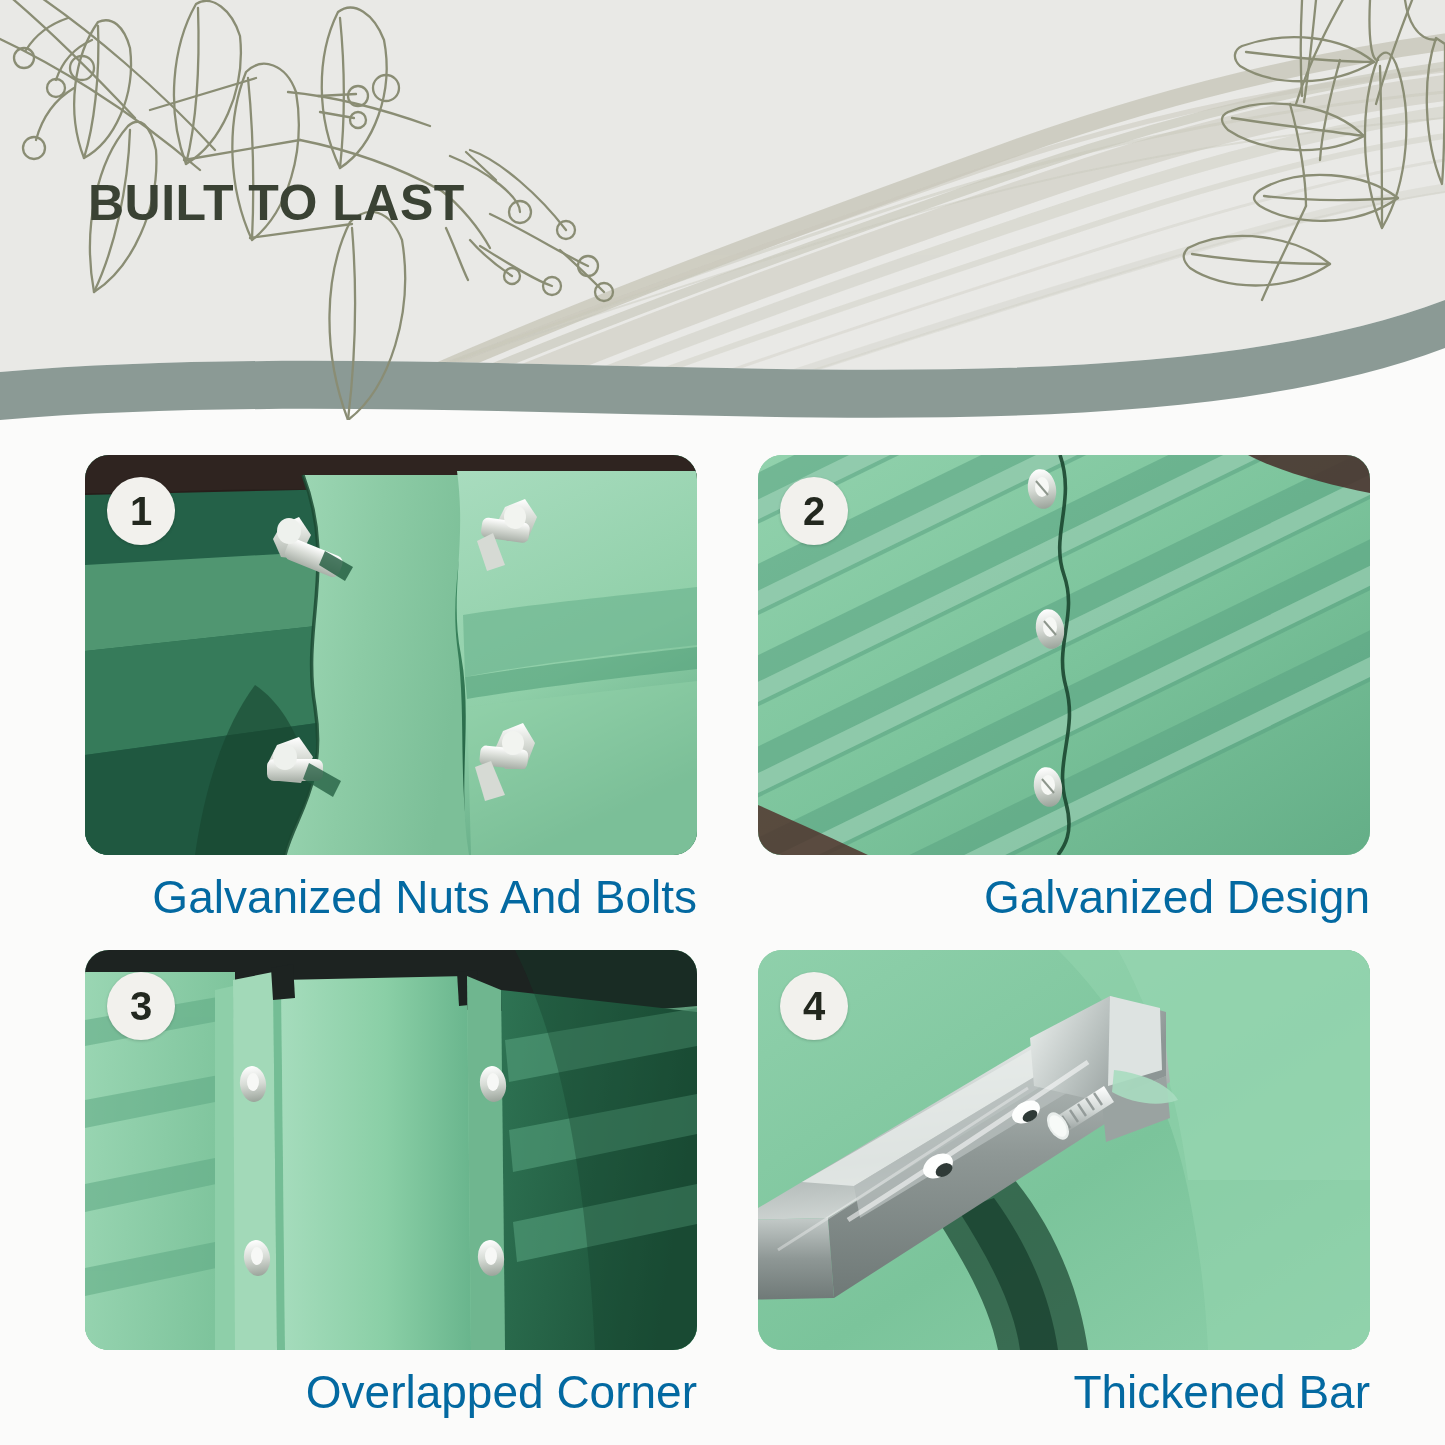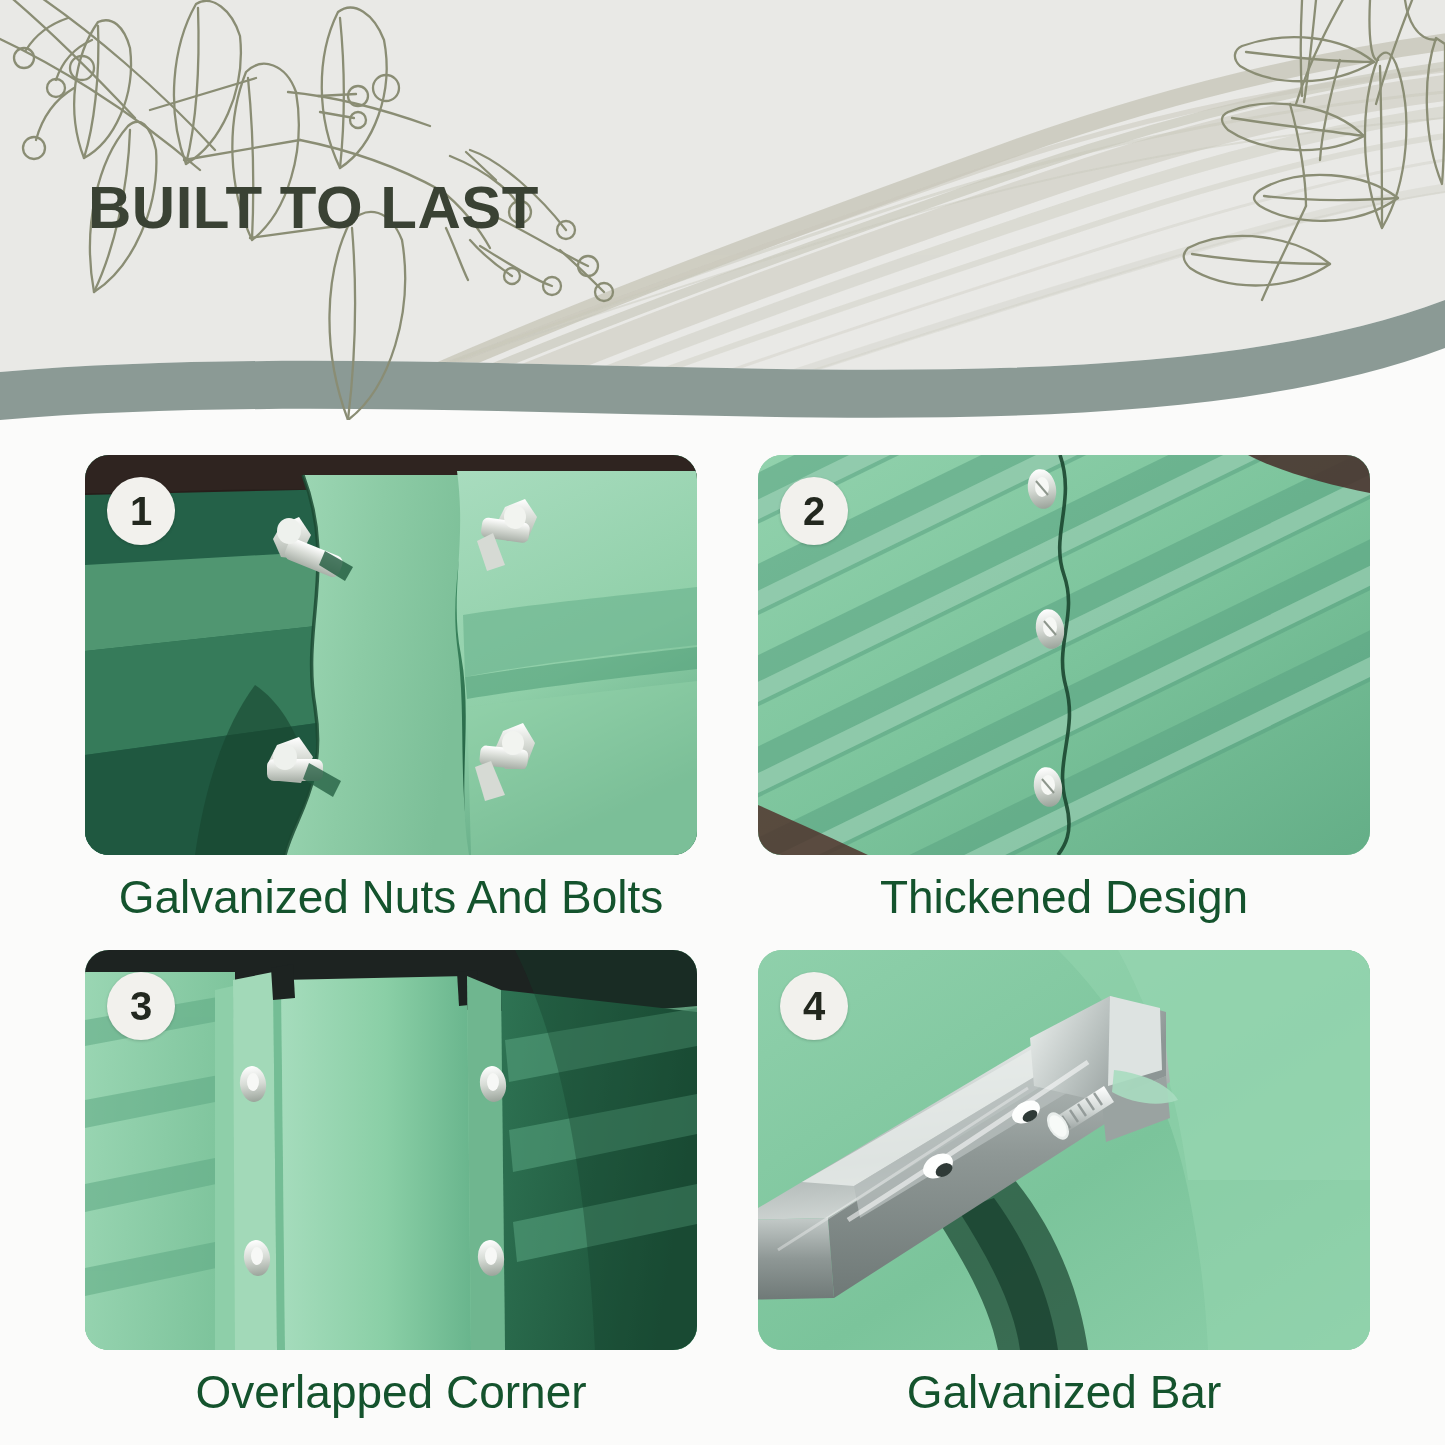--- a/index.html
+++ b/index.html
@@ -23,21 +23,21 @@
     width: 1445px;
     height: 420px;
     overflow: hidden;
   }
   .header-svg { position: absolute; left: 0; top: 0; }
 
   .page-title {
     position: absolute;
     left: 88px;
     top: 178px;
-    font-size: 60px;
+    font-size: 50px;
     font-weight: bold;
     letter-spacing: 0.5px;
     color: #3a4234;
     line-height: 1;
     white-space: nowrap;
     z-index: 6;
   }
 
   
   .grid {
@@ -83,23 +83,23 @@
     justify-content: center;
     z-index: 4;
     box-shadow: 0 1px 3px rgba(0,0,0,0.18);
   }
 
   .caption {
     position: absolute;
     left: 0;
     top: 415px;
     width: 612px;
-    text-align: center;
+    text-align: right;
     font-size: 46px;
-    color: #14532d;
+    color: #0369a1;
     white-space: nowrap;
   }
 </style>
 </head>
 <body>
 
 <div id="page">
 
   <div class="header">
     <svg class="header-svg" width="1445" height="420" viewBox="0 0 1445 420">
@@ -356,21 +356,21 @@
             <path d="M286,166 L298,180" stroke="#8d968c" stroke-width="2"></path>
           </g>
           <g>
             <ellipse cx="290" cy="332" rx="14" ry="20" fill="url(#scrg)" transform="rotate(-10 290 332)"></ellipse>
             <ellipse cx="290" cy="330" rx="7" ry="10" fill="#f6f8f5"></ellipse>
             <path d="M284,324 L296,338" stroke="#8d968c" stroke-width="2"></path>
           </g>
         </svg>
         <div class="badge">2</div>
       </div>
-      <div class="caption">Thickened Design</div>
+      <div class="caption">Galvanized Design</div>
     </div>
 
     <div class="cell cell-c0 cell-r1">
       <div class="photo">
         <svg width="612" height="400" viewBox="0 0 612 400">
           <defs>
             <linearGradient id="g3l" x1="0" y1="0" x2="1" y2="0.2">
               <stop offset="0" stop-color="#9ad6b3"></stop>
               <stop offset="1" stop-color="#7ec49c"></stop>
             </linearGradient>
@@ -511,17 +511,17 @@
             </g>
             <ellipse cx="300" cy="176" rx="9" ry="15" fill="#e9eeec" transform="rotate(-32 300 176)"></ellipse>
             <ellipse cx="300" cy="176" rx="7" ry="12" fill="#f7faf8" transform="rotate(-32 300 176)"></ellipse>
           </g>
 
           <path d="M90,270 C160,226 250,166 330,112" stroke="#ffffff" stroke-width="5" fill="none" opacity="0.55"></path>
           <path d="M20,300 C90,256 180,196 270,138" stroke="#ffffff" stroke-width="3" fill="none" opacity="0.35"></path>
         </svg>
         <div class="badge">4</div>
       </div>
-      <div class="caption">Galvanized Bar</div>
+      <div class="caption">Thickened Bar</div>
     </div>
 
   </div>
 </div>
 
 </body></html>

